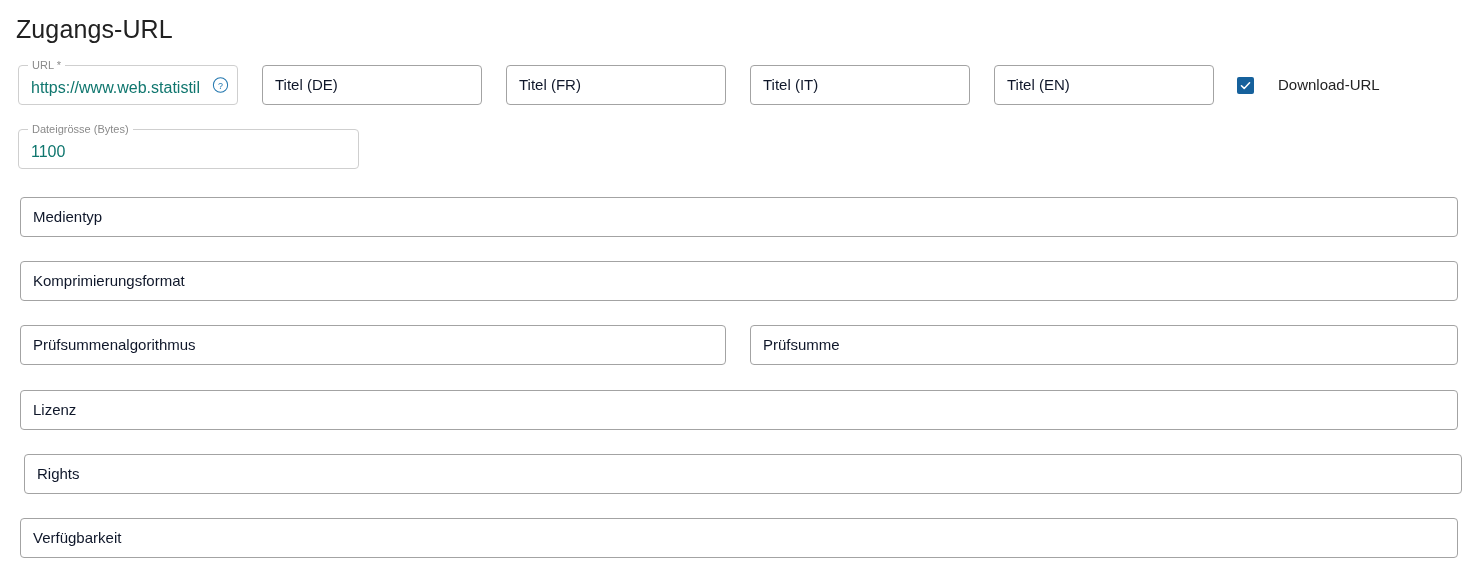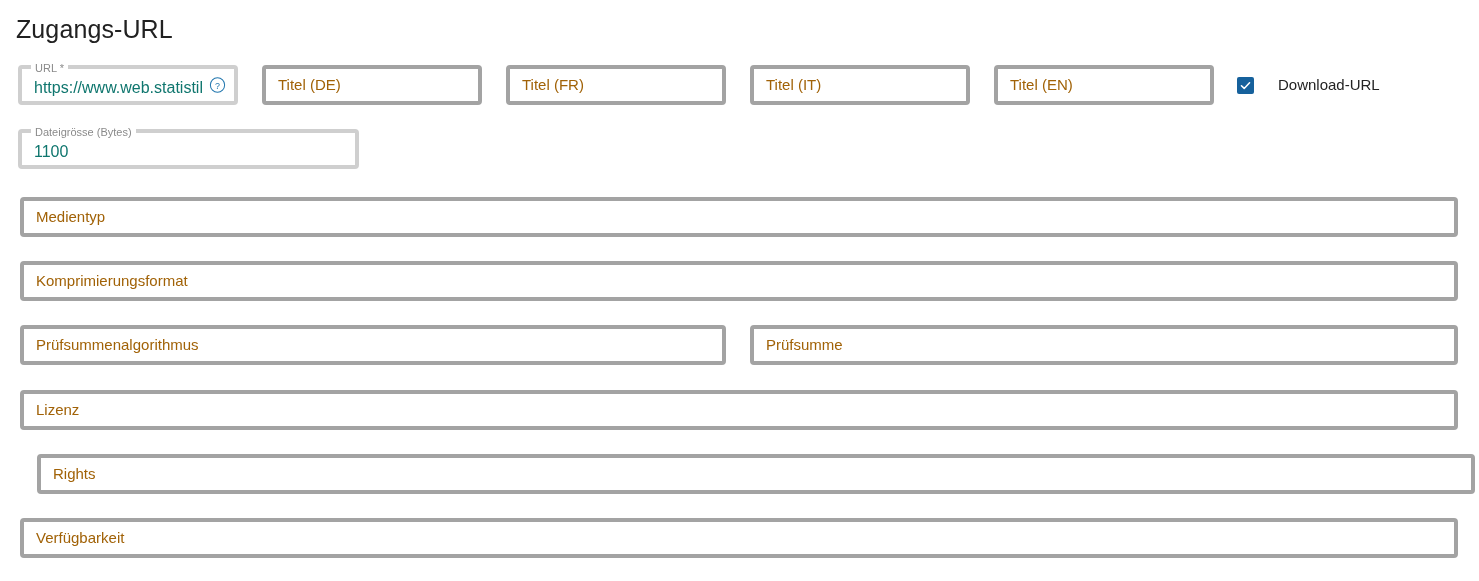--- a/index.html
+++ b/index.html
@@ -34,21 +34,21 @@
     letter-spacing: 0.1px;
     color: #212121;
     white-space: nowrap;
   }
 
   
   .field {
     position: absolute;
     box-sizing: border-box;
     height: 40px;
-    border: 4px solid #a3a3a3;
+    border: 1px solid #a3a3a3;
     border-radius: 4px;
     background: #ffffff;
   }
   .field.filled {
     border-color: #cfcfcf;
   }
 
   
   .field .legend {
     position: absolute;
@@ -82,21 +82,21 @@
   }
 
   
   .field .placeholder {
     position: absolute;
     left: 12px;
     top: 50%;
     transform: translateY(-50%);
     font-size: 15px;
     line-height: 20px;
-    color: #a16207;
+    color: #0f172a;
     white-space: nowrap;
     text-align: right;
   }
 
   
   .help-icon {
     position: absolute;
     right: 8px;
     top: 50%;
     transform: translateY(-50%);
@@ -194,21 +194,21 @@
   </div>
 
   <div class="field" style="left:750px; top:325px; width:708px;">
     <span class="placeholder">Prüfsumme</span>
   </div>
 
   <div class="field" style="left:20px; top:390px; width:1438px;">
     <span class="placeholder">Lizenz</span>
   </div>
 
-  <div class="field" style="left:37px; top:454px; width:1438px;">
+  <div class="field" style="left:24px; top:454px; width:1438px;">
     <span class="placeholder">Rights</span>
   </div>
 
   <div class="field" style="left:20px; top:518px; width:1438px;">
     <span class="placeholder">Verfügbarkeit</span>
   </div>
 
 </div>
 
 </body></html>

